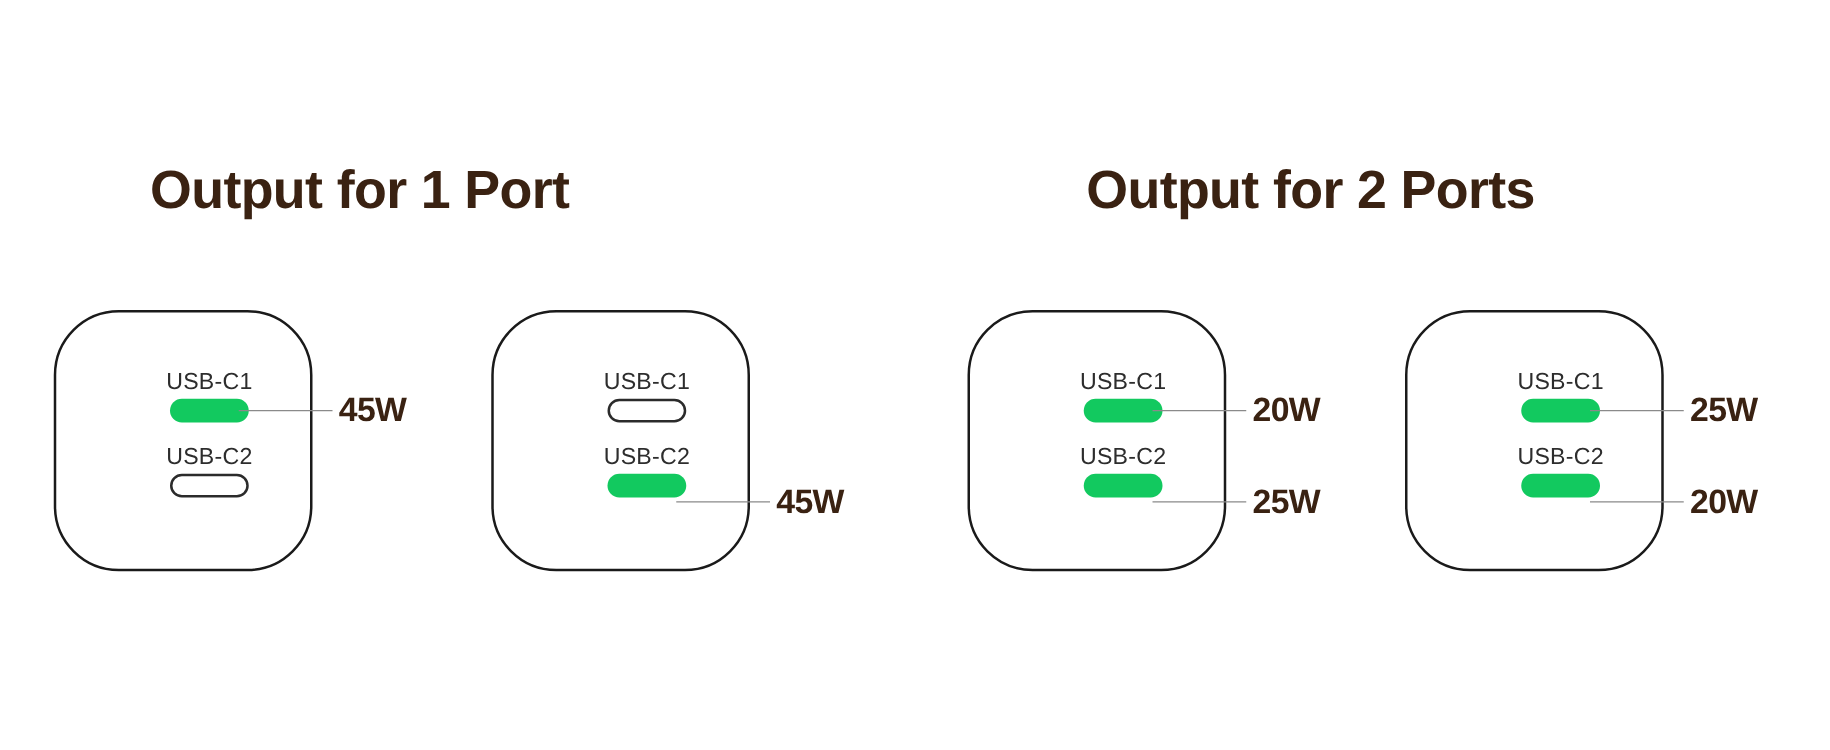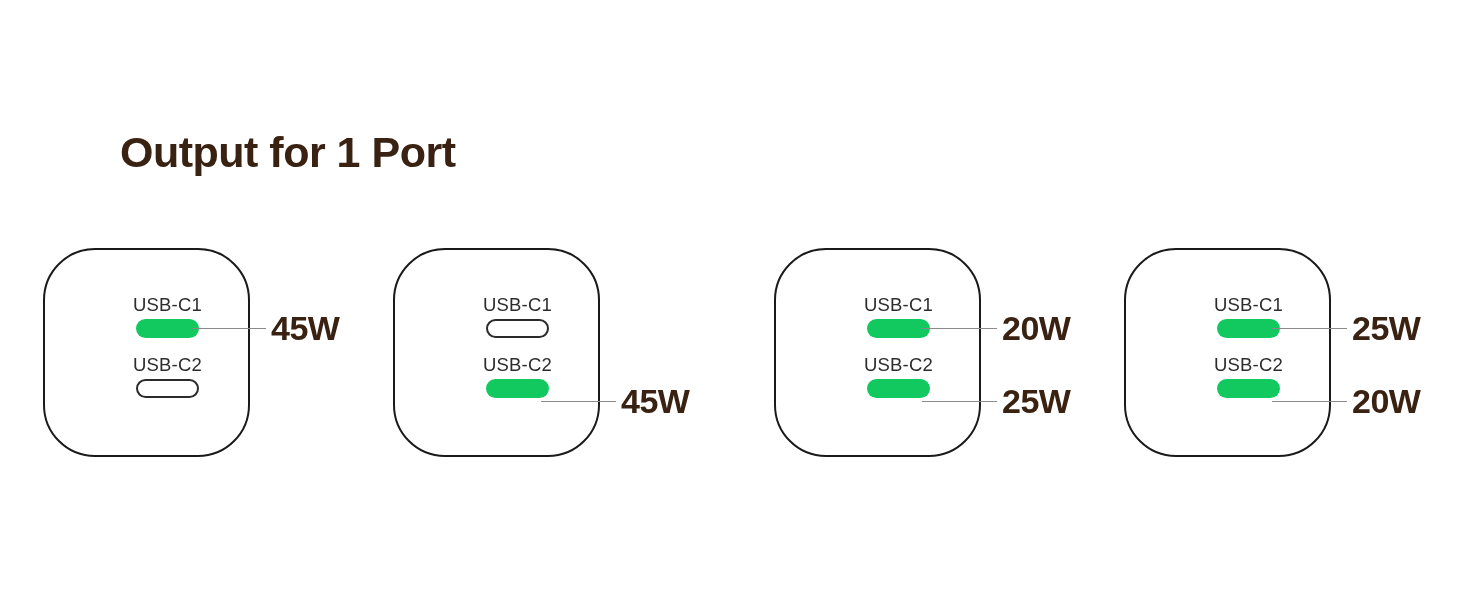--- a/index.html
+++ b/index.html
@@ -58,33 +58,34 @@
 
   .callout-line{
     position:absolute;left:146px;width:75px;height:1.6px;
     background:var(--line);
   }
   .callout-line.lr1{top:77.5px;}
   .callout-line.lr2{top:150.5px;}
 
   .watt{
     position:absolute;left:226px;
-    font-size:34px;line-height:34px;font-weight:700;letter-spacing:-0.5px;
+    font-size:27px;line-height:34px;font-weight:700;letter-spacing:-0.5px;
     color:var(--brown);
     white-space:nowrap;
   }
   .watt.wr1{top:61px;}
   .watt.wr2{top:134px;}
 </style>
 </head>
 <body>
 
 <div class="canvas">
 
   <div class="heading h1">Output for 1 Port</div>
+  <div class="heading h2">Output for 2 Ports</div>
 
   <div class="charger c0">
     <div class="port r1">
       <span class="port-label">USB-C1</span>
       <span class="pill on"></span>
     </div>
     <div class="port r2">
       <span class="port-label">USB-C2</span>
       <span class="pill off"></span>
     </div>

